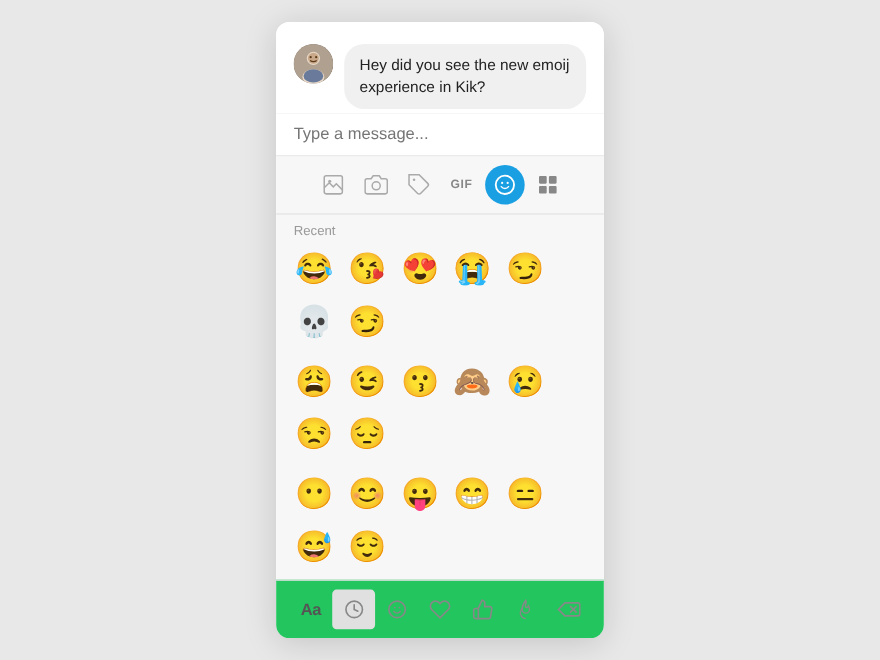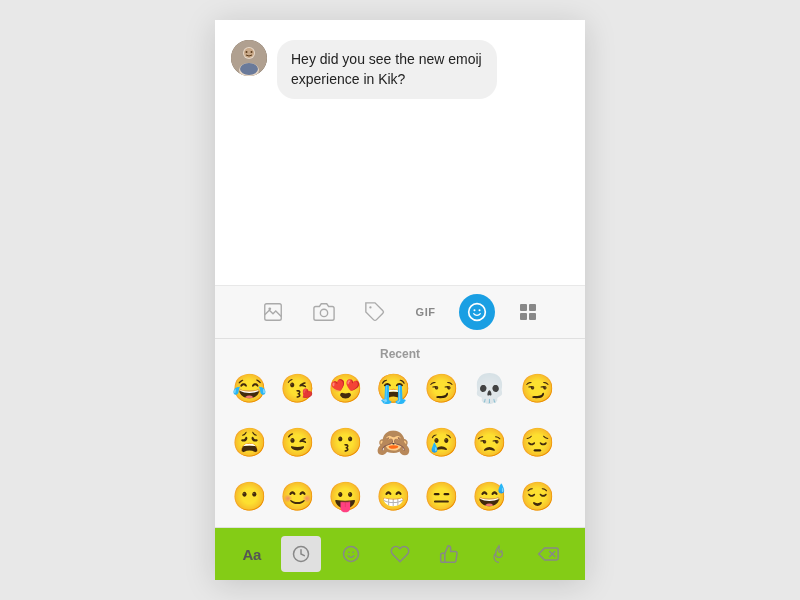--- a/index.html
+++ b/index.html
@@ -8,24 +8,24 @@
       background: #e8e8e8;
       display: flex;
       justify-content: center;
       align-items: center;
       width: 800px;
       height: 600px;
       font-family: -apple-system, BlinkMacSystemFont, 'Helvetica Neue', sans-serif;
     }
 
     .phone-frame {
-      width: 370px;
+      width: 298px;
       height: 560px;
       background: #fff;
-      border-radius: 0;
+      border-radius: 12px;
       box-shadow: 0 4px 30px rgba(0,0,0,0.15);
       display: flex;
       flex-direction: column;
       overflow: hidden;
     }
 
     
     .chat-area {
       flex: 1;
       background: #fff;
@@ -142,22 +142,21 @@
     
     .emoji-picker {
       background: #f7f7f7;
       border-top: 1px solid #e0e0e0;
     }
 
     .emoji-section-label {
       font-size: 12px;
       color: #999;
       padding: 8px 16px 4px;
-      font-weight: 700;
-      text-align: center;
+      font-weight: 400;
     }
 
     .emoji-grid {
       display: flex;
       flex-wrap: wrap;
       padding: 0 12px 8px;
       gap: 2px;
     }
 
     .emoji-cell {
@@ -171,21 +170,21 @@
       border-radius: 8px;
     }
 
     
     .bottom-nav {
       display: flex;
       align-items: center;
       justify-content: space-around;
       padding: 8px 12px;
       border-top: 1px solid #e0e0e0;
-      background: #84cc16;
+      background: #22c55e;
     }
 
     .nav-btn {
       width: 40px;
       height: 36px;
       display: flex;
       align-items: center;
       justify-content: center;
       border: none;
       background: transparent;
@@ -251,20 +250,23 @@
       <div class="bubbles">
         <div class="bubble">
           <span>Hey did you see the new emoij experience in Kik?</span>
         </div>
       </div>
     </div>
 
 
   </div>
 
+  <div class="message-input-area">
+    <input class="message-input" type="text" placeholder="Type a message..." style="">
+  </div>
 
   <div class="emoji-toolbar">
 
     <button class="toolbar-btn">
       <svg class="icon-svg" viewBox="0 0 24 24">
         <rect x="3" y="3" width="18" height="18" rx="2" fill="none" stroke="#aaa" stroke-width="1.5"></rect>
         <circle cx="8.5" cy="8.5" r="1.5" fill="#aaa"></circle>
         <path d="M3 15l5-5 4 4 3-3 6 6" stroke="#aaa" stroke-width="1.5" fill="none"></path>
       </svg>
     </button>

